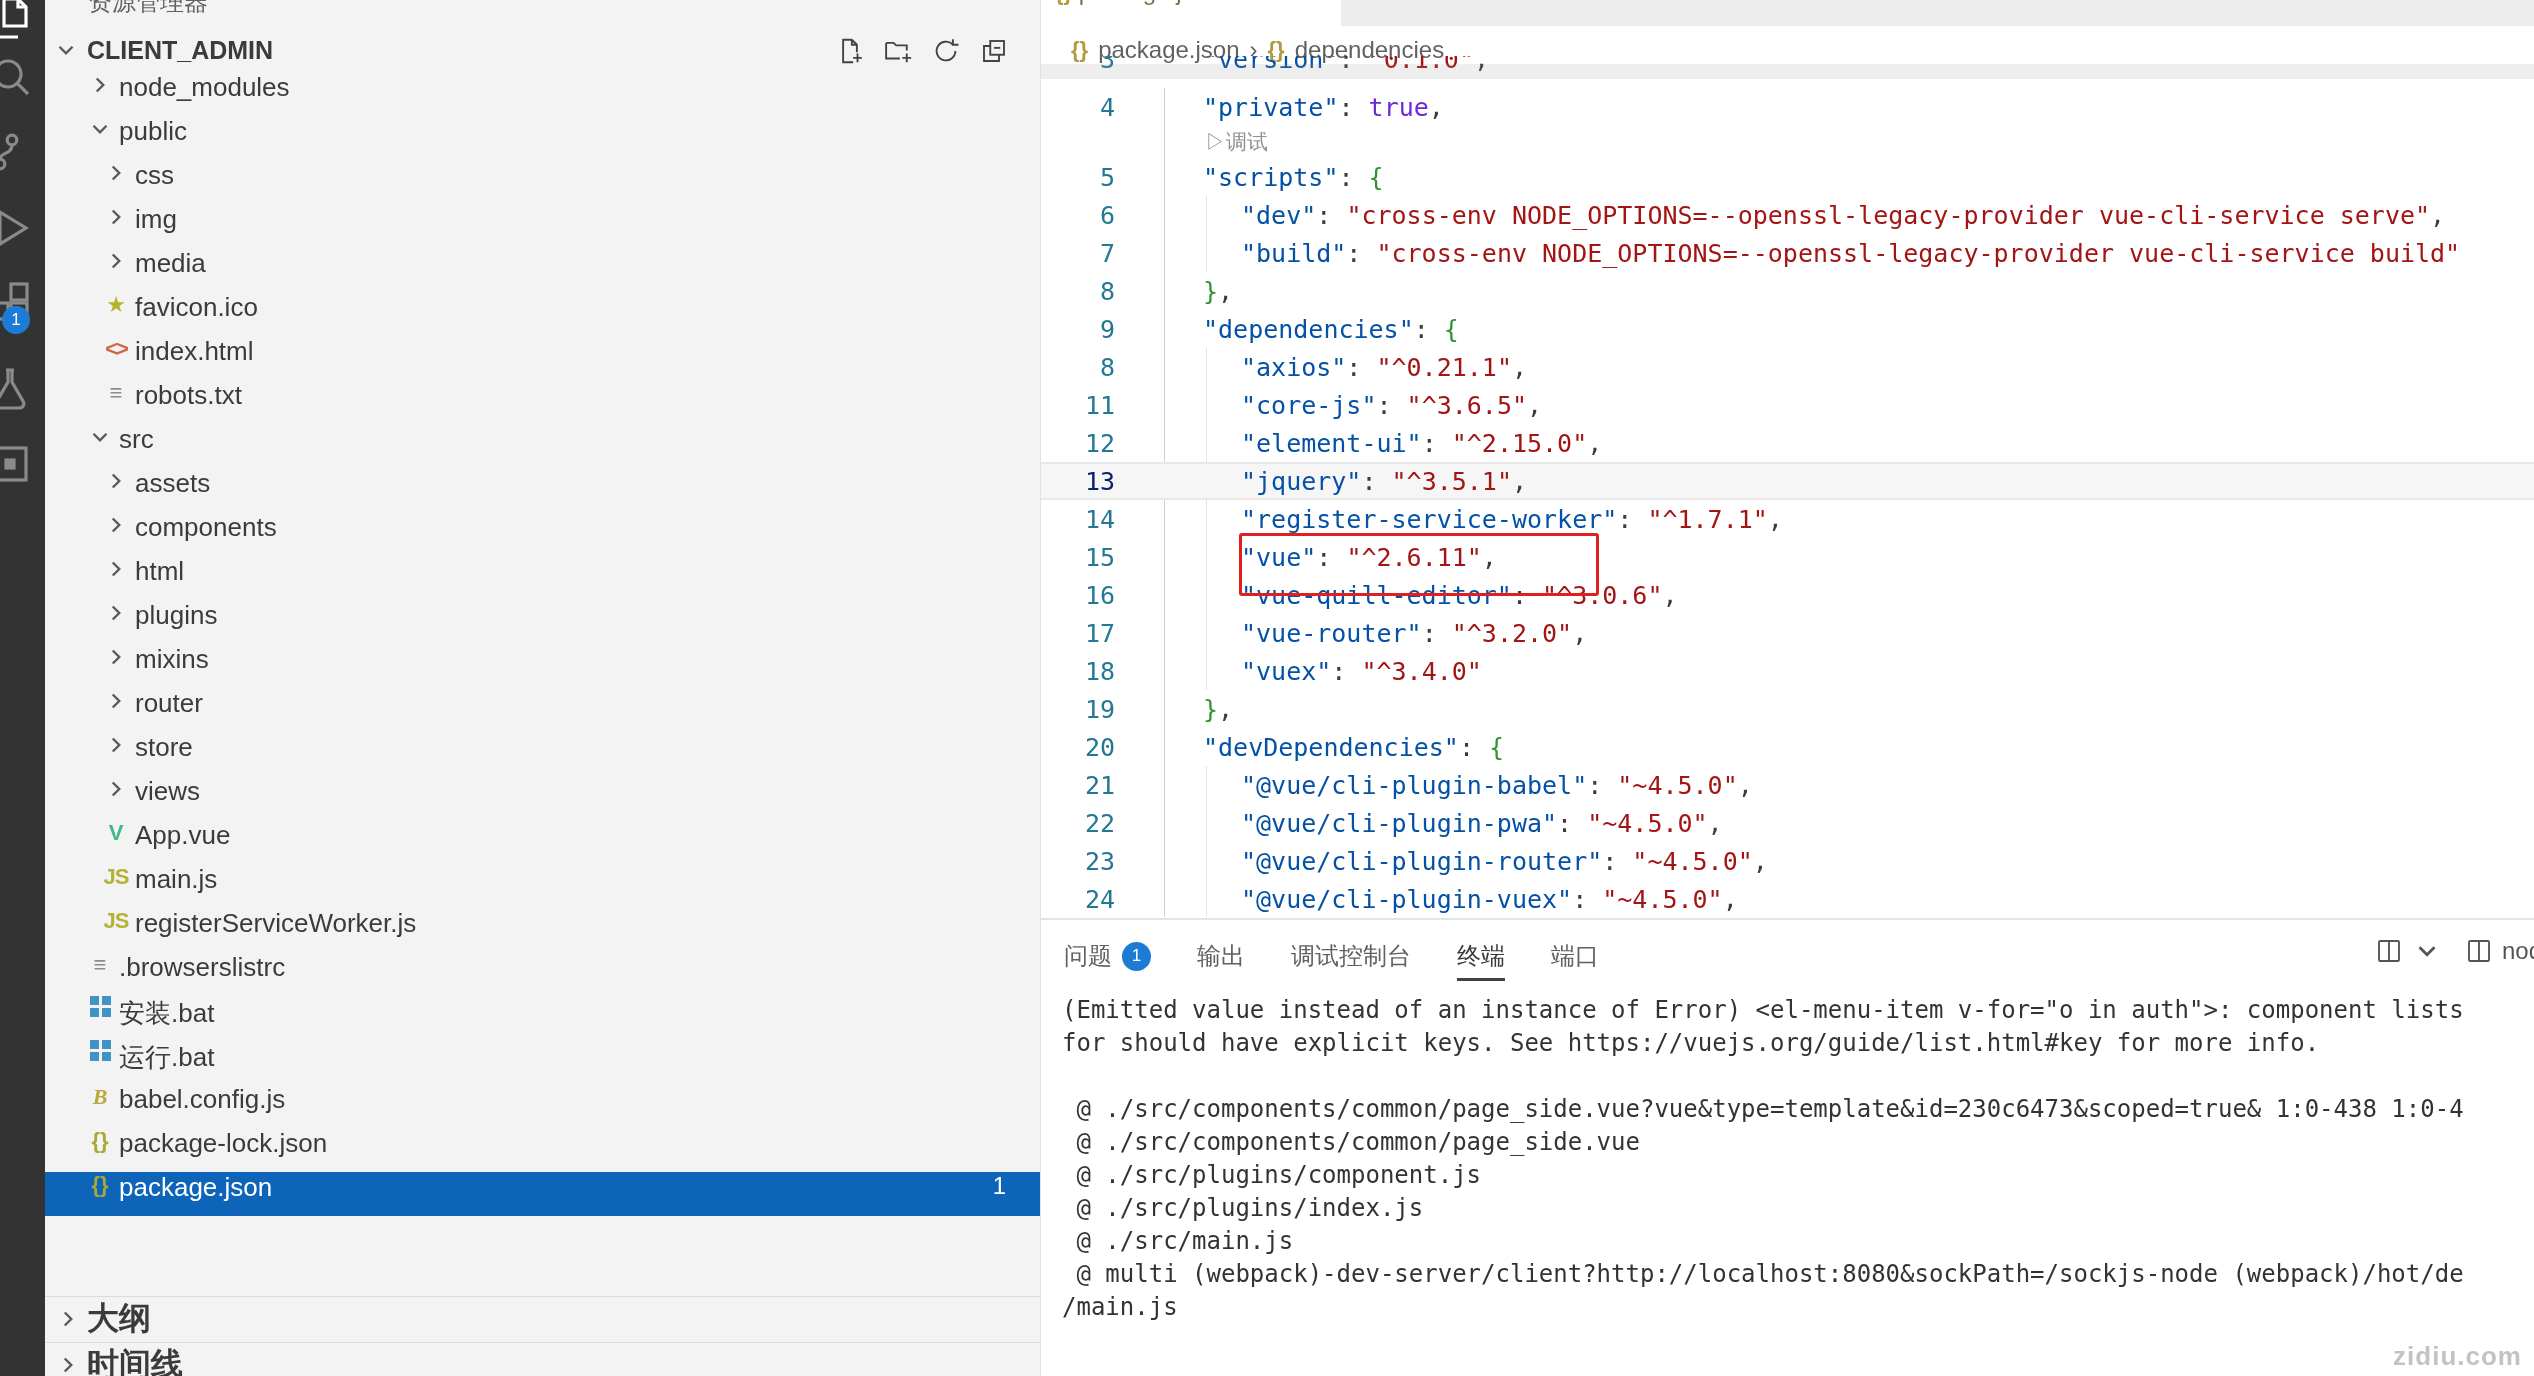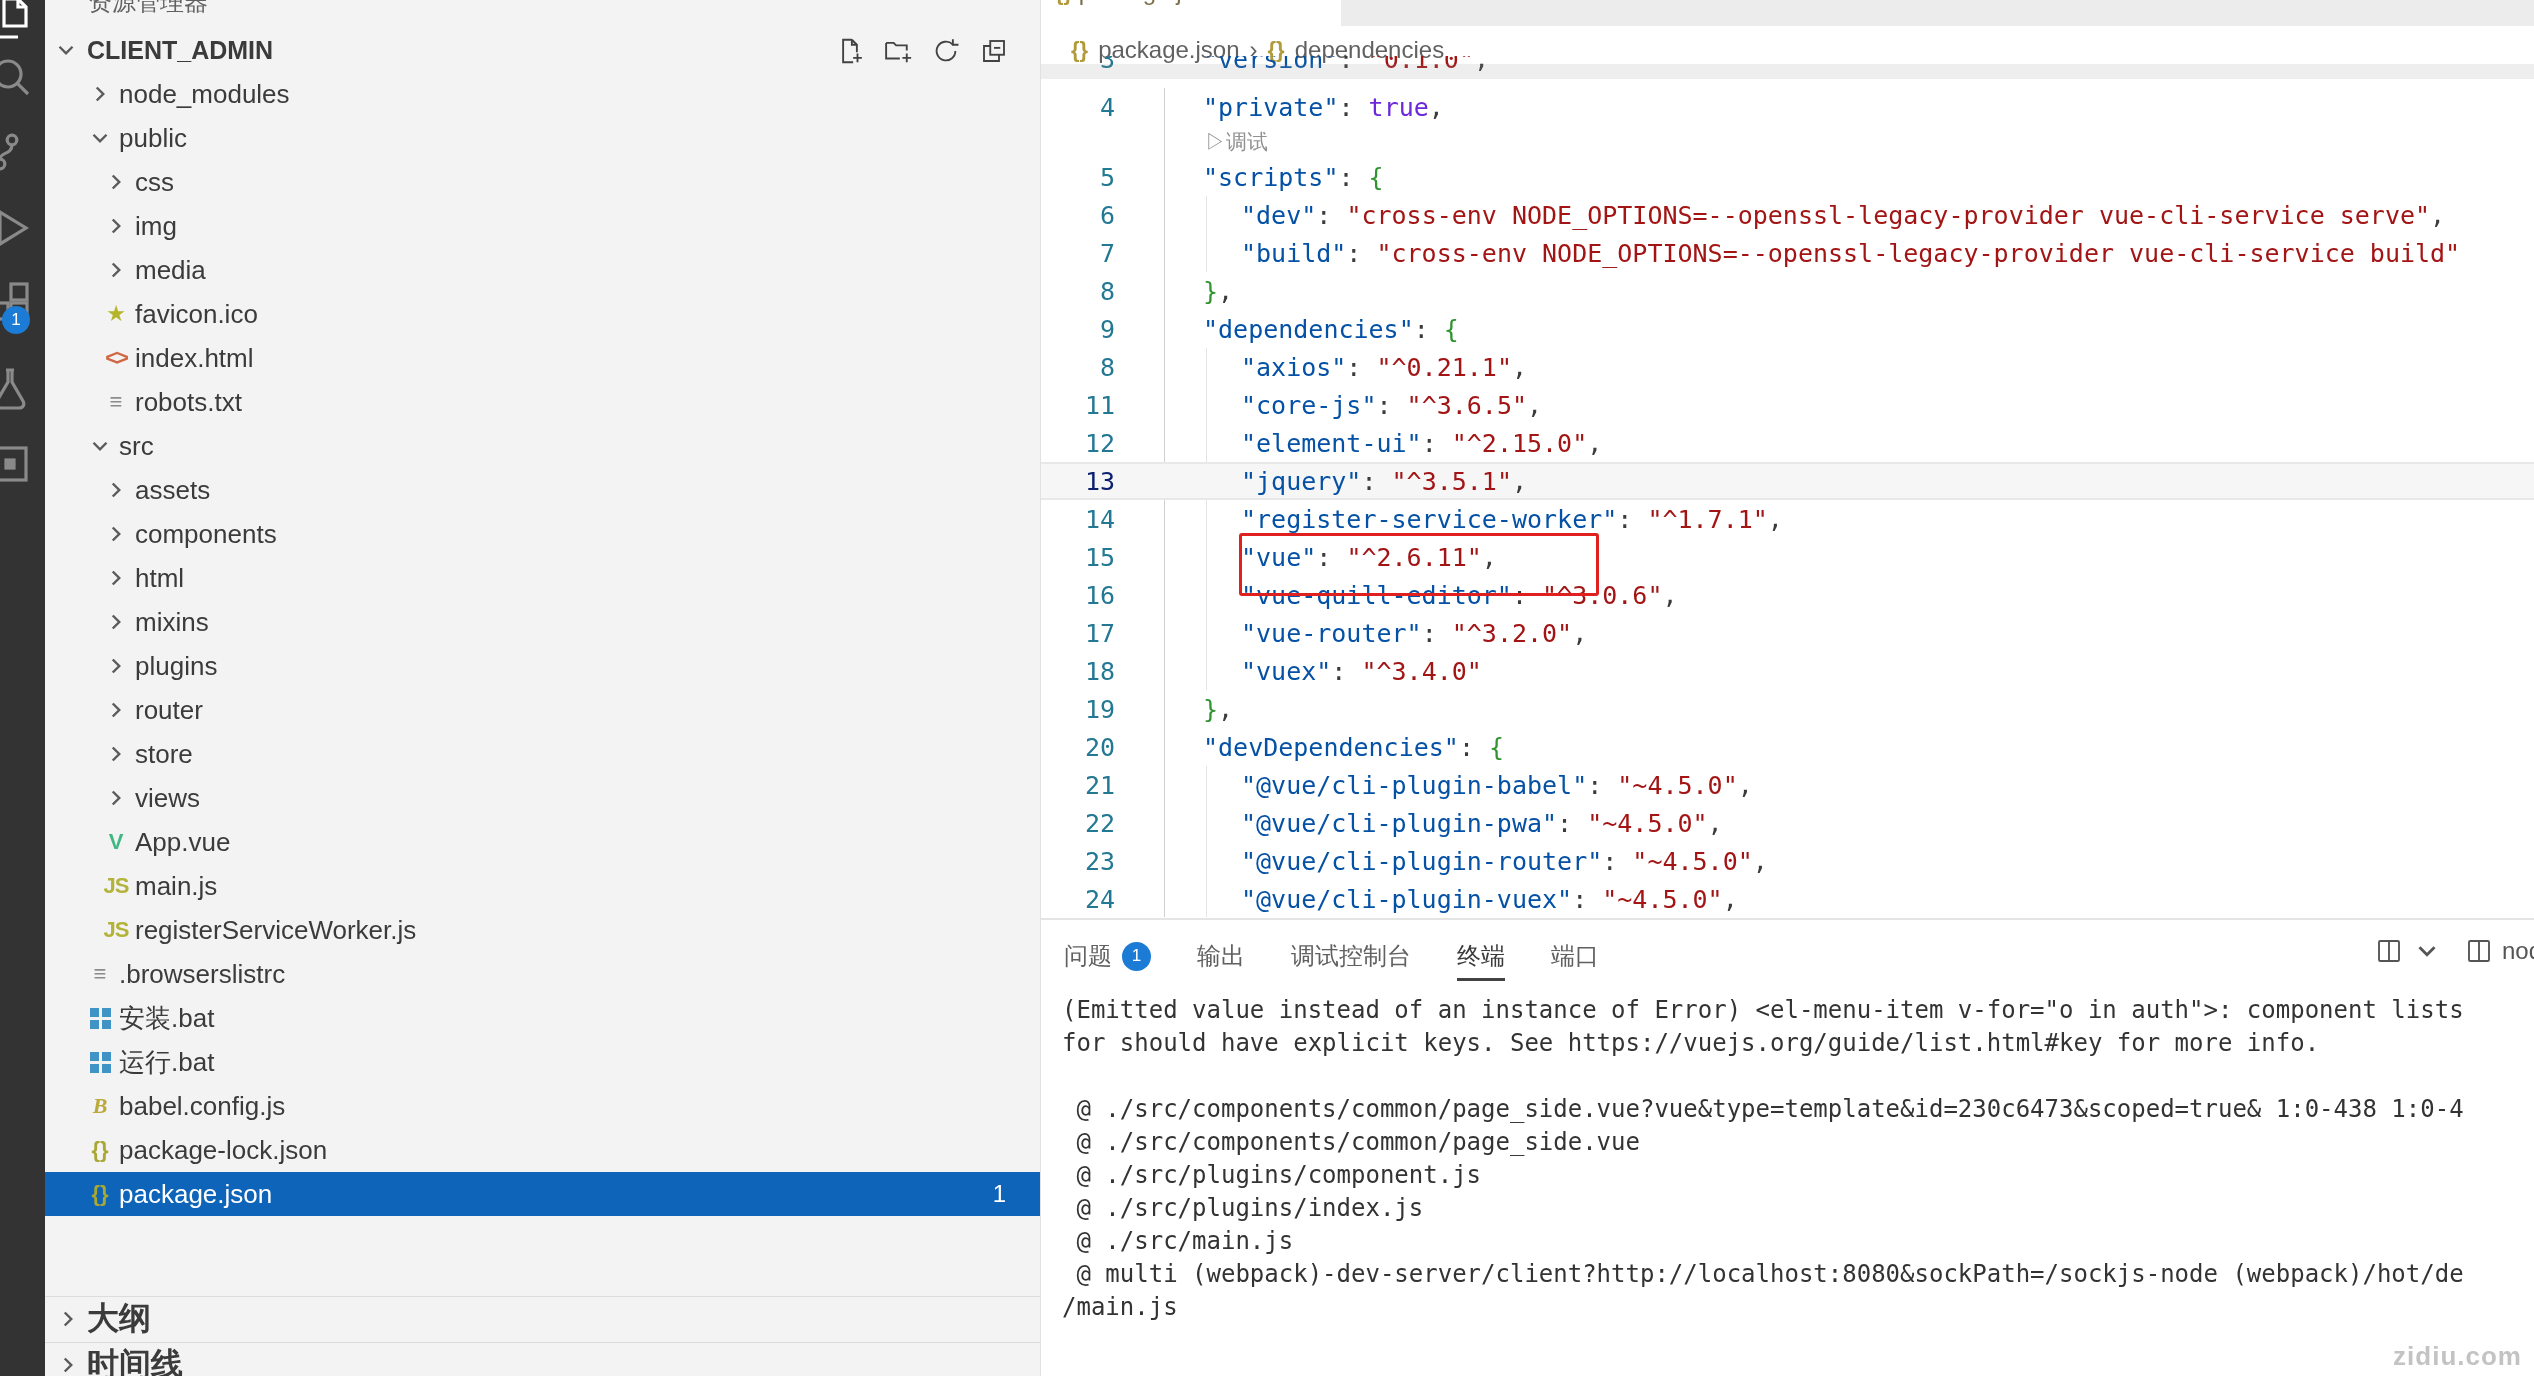--- a/index.html
+++ b/index.html
@@ -14,21 +14,21 @@
   
   .sidebar{position:absolute;left:45px;top:0;width:995px;height:1376px;background:#f3f3f3;border-right:1px solid #e1e1e1;}
   .sb-title{position:absolute;left:43px;top:-14px;font-size:24px;color:#616161;}
   .sb-header{position:absolute;left:0;top:28px;width:100%;height:44px;display:flex;align-items:center;}
   .sb-header .chev{margin-left:8px;}
   .sb-header .proj{margin-left:8px;font-size:25px;font-weight:bold;color:#3b3b3b;}
   .sb-tools{position:absolute;top:36px;left:790px;display:flex;gap:18px;color:#424242;}
   .sb-tools svg{width:30px;height:30px;display:block;}
   .chev svg{width:26px;height:26px;display:block;}
   .tree{position:absolute;left:0;top:72px;width:100%;}
-  .trow{height:44px;display:flex;align-items:center;position:relative;}
+  .trow{height:44px;display:flex;position:relative;}
   .trow .chev{width:26px;display:flex;justify-content:center;}
   .trow .fic{width:26px;text-align:center;font-size:22px;line-height:26px;}
   .trow .lbl{margin-left:6px;font-size:26px;color:#3b3b3b;white-space:nowrap;}
   .trow.sel{background:#0d64b8;}
   .trow.sel .lbl{color:#ffffff;}
   .trow .badge-num{margin-left:auto;margin-right:34px;color:#fff;font-size:24px;}
   .ind1{padding-left:42px;} .ind2{padding-left:58px;}
   .ic-star{color:#b5b52b;} .ic-html{color:#cf6743;font-weight:bold;font-size:20px;letter-spacing:-2px;}
   .ic-text{color:#8c8c8c;} .ic-vue{color:#41b883;font-weight:bold;}
   .ic-js{color:#b3b33a;font-weight:bold;font-size:17px;letter-spacing:-1px;}
@@ -254,29 +254,29 @@
             </svg>
           </span>
           <span class="lbl">html</span>
         </div>
         <div class="trow ind2">
           <span class="chev">
             <svg viewBox="0 0 16 16">
               <path d="M6 4l4 4-4 4" stroke="#5a5a5a" stroke-width="1.5" fill="none"></path>
             </svg>
           </span>
+          <span class="lbl">plugins</span>
+        </div>
+        <div class="trow ind2">
+          <span class="chev">
+            <svg viewBox="0 0 16 16">
+              <path d="M6 4l4 4-4 4" stroke="#5a5a5a" stroke-width="1.5" fill="none"></path>
+            </svg>
+          </span>
           <span class="lbl">mixins</span>
-        </div>
-        <div class="trow ind2">
-          <span class="chev">
-            <svg viewBox="0 0 16 16">
-              <path d="M6 4l4 4-4 4" stroke="#5a5a5a" stroke-width="1.5" fill="none"></path>
-            </svg>
-          </span>
-          <span class="lbl">plugins</span>
         </div>
         <div class="trow ind2">
           <span class="chev">
             <svg viewBox="0 0 16 16">
               <path d="M6 4l4 4-4 4" stroke="#5a5a5a" stroke-width="1.5" fill="none"></path>
             </svg>
           </span>
           <span class="lbl">router</span>
         </div>
         <div class="trow ind2">

